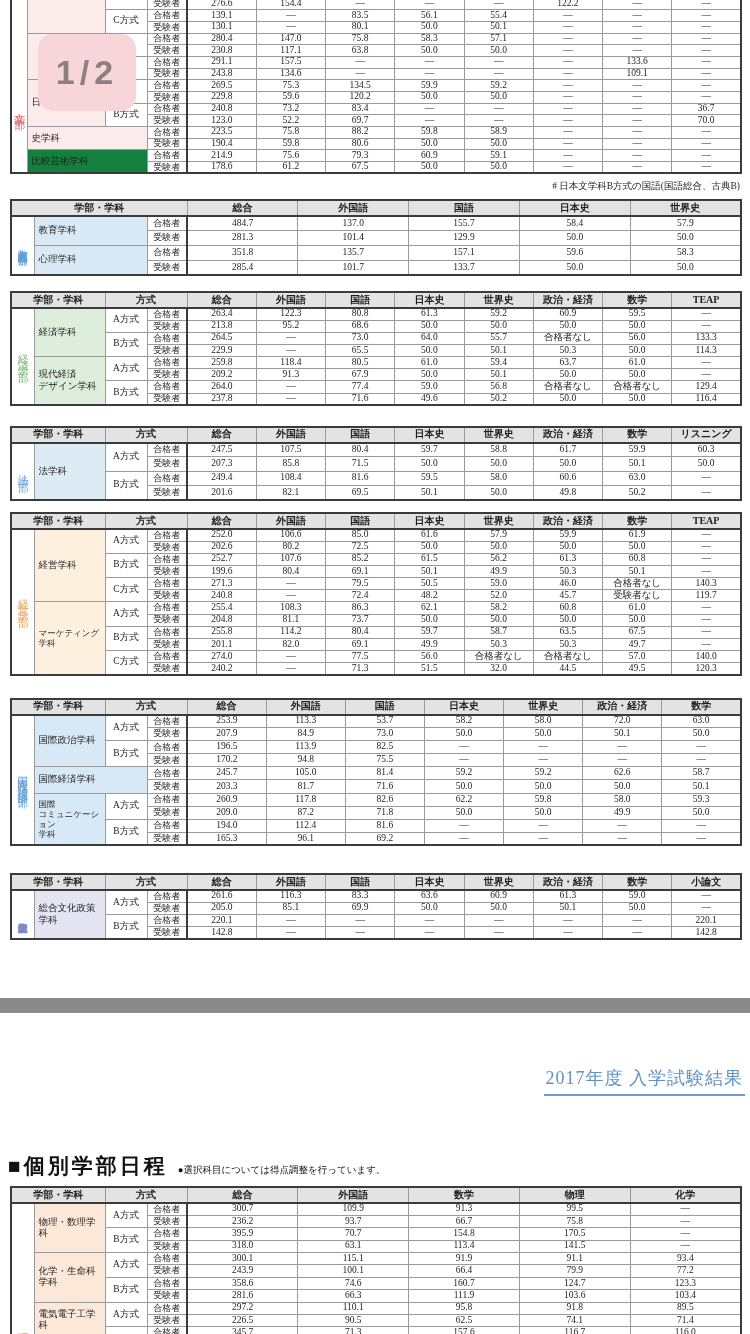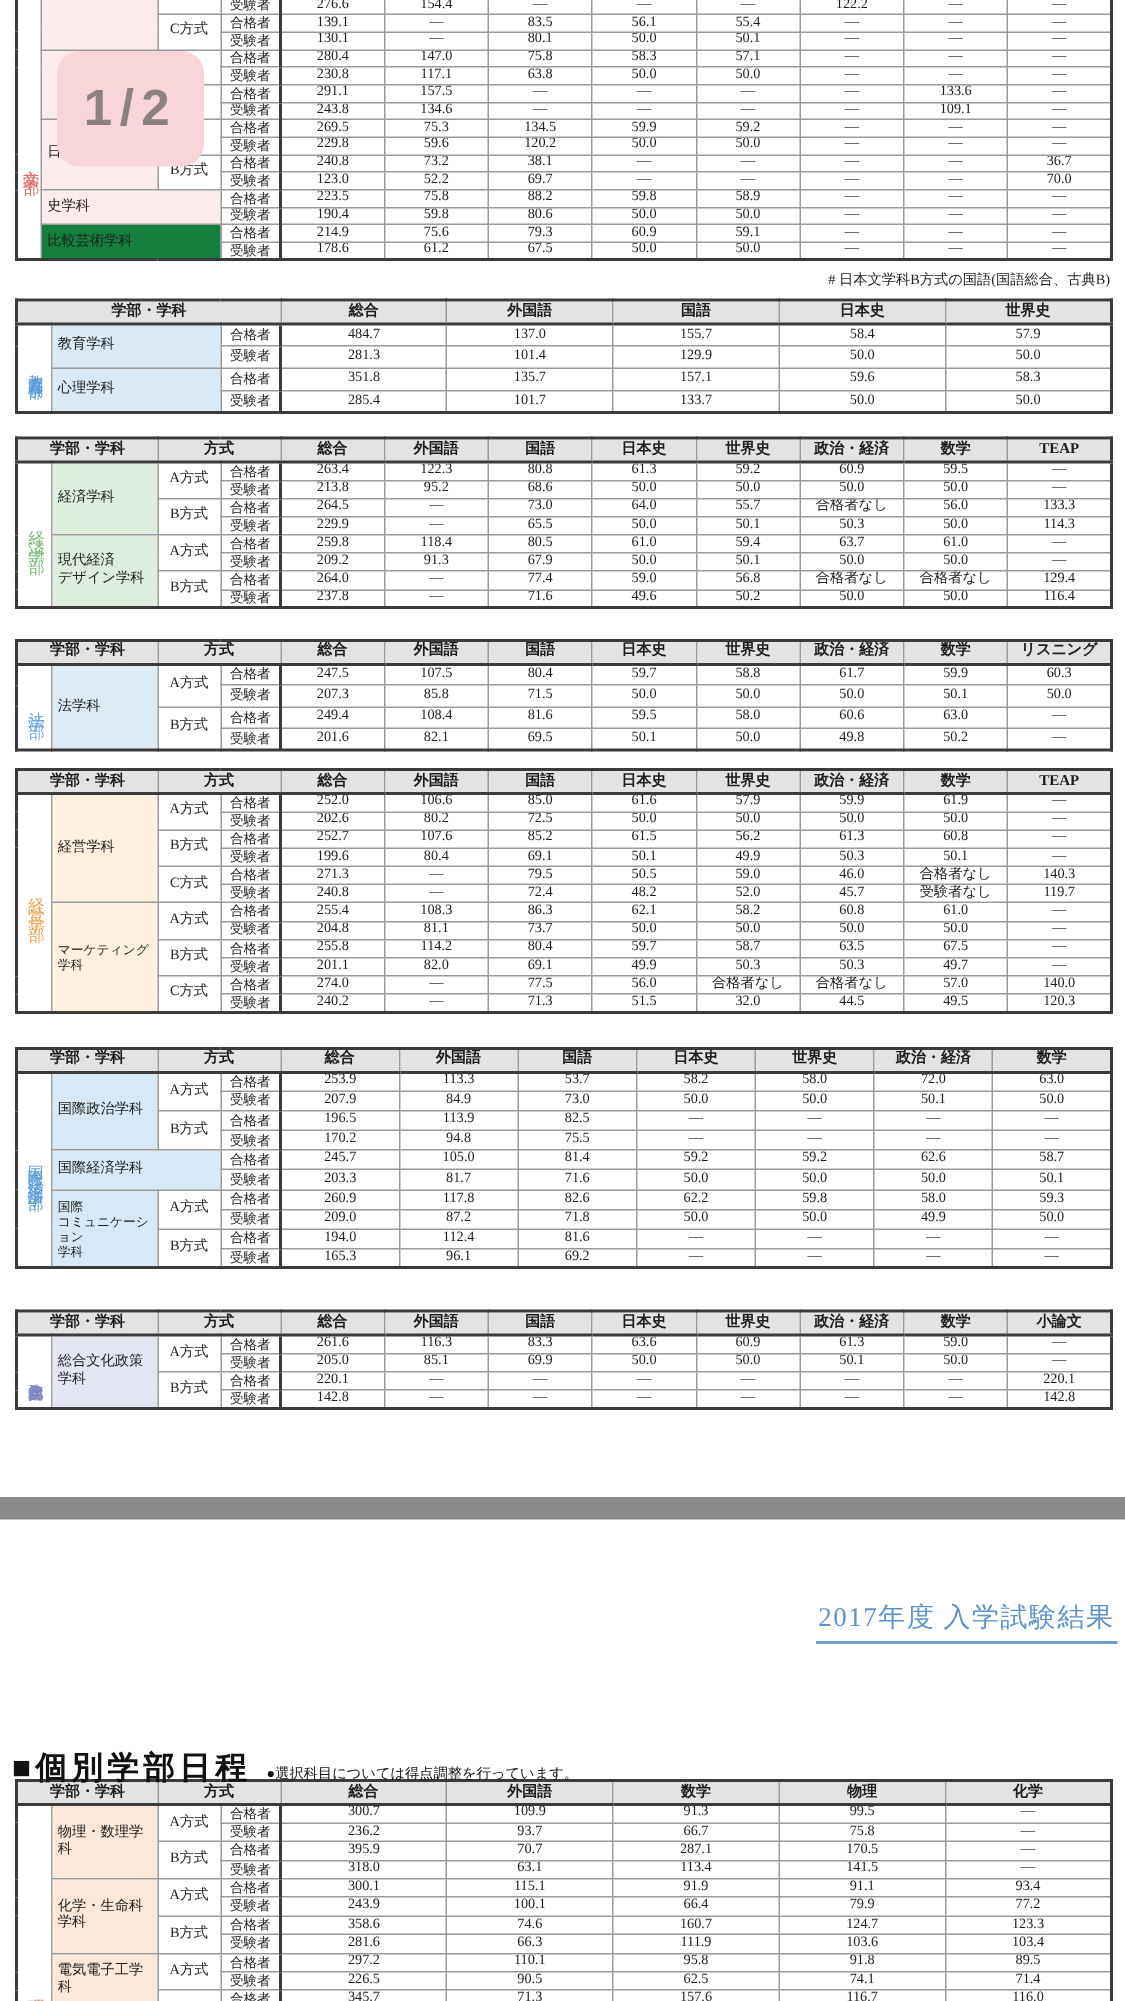--- a/index.html
+++ b/index.html
@@ -45,21 +45,21 @@
   }
   #footnote{
     position:absolute;right:10px;top:180px;font-size:9.5px;color:#1d1d1d;z-index:5;
   }
   #divider-bar{position:absolute;left:0;width:750px;background:#8a8a8a;}
   #doc-title{
     position:absolute;right:5px;top:1066px;font-size:18px;color:#5e92c8;
     padding:0 2px 4px 2px;border-bottom:2px solid #6d9dce;letter-spacing:1px;
   }
   #section-head{position:absolute;left:8px;top:1152px;display:flex;align-items:flex-end;}
-  #section-title{font-size:21px;font-weight:bold;letter-spacing:3px;color:#111;margin-top:12px;}
+  #section-title{font-size:21px;font-weight:bold;letter-spacing:3px;color:#111;}
   #section-note{font-size:9.5px;margin-left:10px;margin-bottom:3px;color:#111;}
 </style>
 </head>
 <body>
 
 <div id="tables-root">
     <table class="rt" style="left: 10px; top: -3px; width: 730px;">
       <colgroup>
         <col style="width: 16px;">
         <col style="width: 78px;">
@@ -185,21 +185,21 @@
           <td class="val pair">50.0</td>
           <td class="val pair">—</td>
           <td class="val pair">—</td>
           <td class="val pair">—</td>
         </tr>
         <tr class="mode-start" style="height: 11.7px;">
           <td class="mode" rowspan="2">B方式</td>
           <td class="rtype">合格者</td>
           <td class="val dstart">240.8</td>
           <td class="val">73.2</td>
-          <td class="val">38.1</td>
+          <td class="val">83.4</td>
           <td class="val">—</td>
           <td class="val">—</td>
           <td class="val">—</td>
           <td class="val">—</td>
           <td class="val">36.7</td>
         </tr>
         <tr style="height: 11.7px;">
           <td class="rtype pair">受験者</td>
           <td class="val dstart pair">123.0</td>
           <td class="val pair">52.2</td>
@@ -988,21 +988,21 @@
           <td class="val pair">93.7</td>
           <td class="val pair">66.7</td>
           <td class="val pair">75.8</td>
           <td class="val pair">—</td>
         </tr>
         <tr class="mode-start" style="height: 12.4px;">
           <td class="mode" rowspan="2">B方式</td>
           <td class="rtype">合格者</td>
           <td class="val dstart">395.9</td>
           <td class="val">70.7</td>
-          <td class="val">287.1</td>
+          <td class="val">154.8</td>
           <td class="val">170.5</td>
           <td class="val">—</td>
         </tr>
         <tr style="height: 12.4px;">
           <td class="rtype pair">受験者</td>
           <td class="val dstart pair">318.0</td>
           <td class="val pair">63.1</td>
           <td class="val pair">113.4</td>
           <td class="val pair">141.5</td>
           <td class="val pair">—</td>

